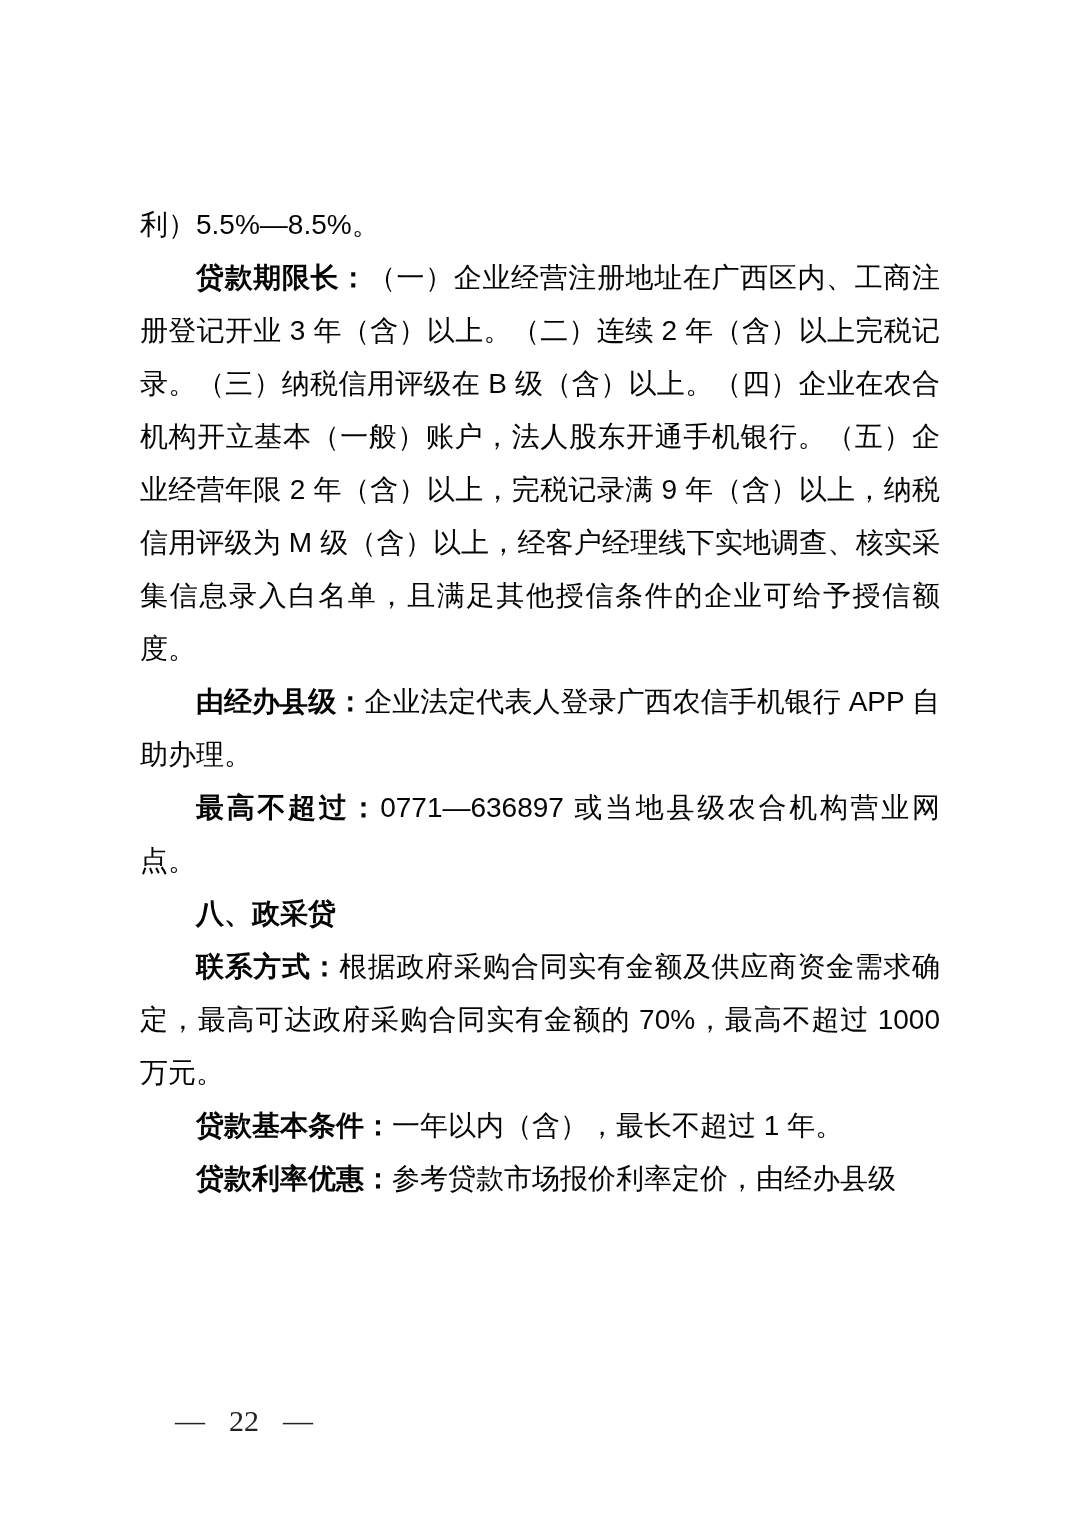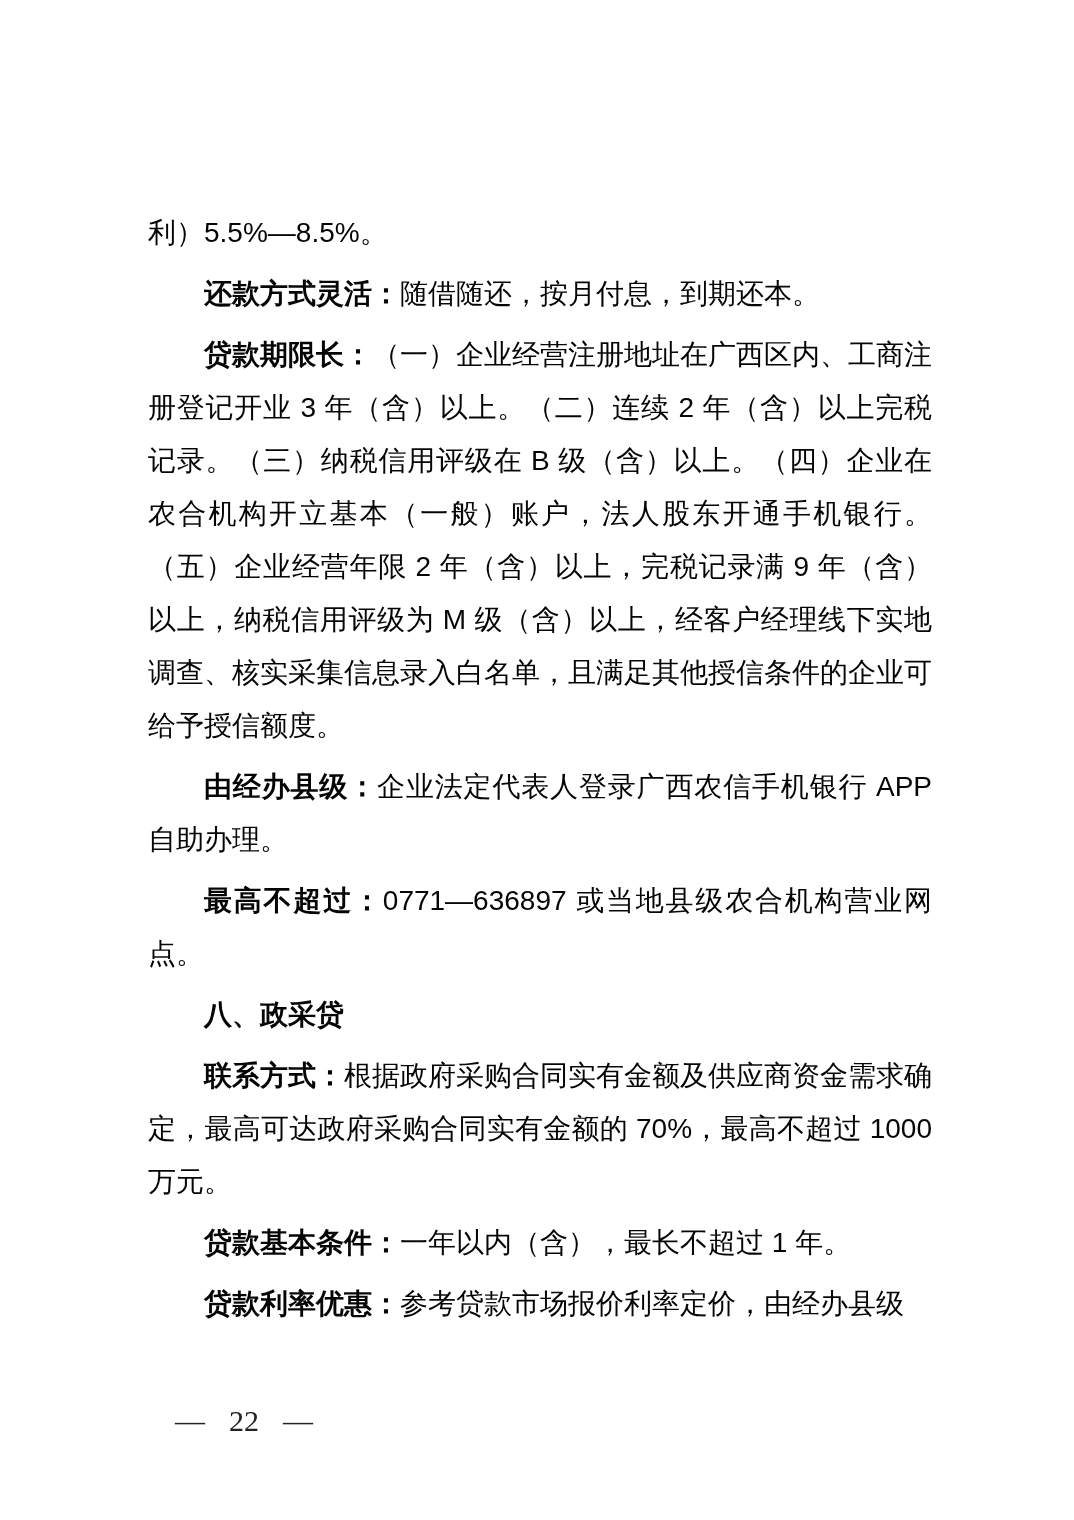--- a/index.html
+++ b/index.html
@@ -24,21 +24,21 @@
     position: absolute;
     left: 140px;
     top: 198px;
     width: 800px;
     font-family: "Liberation Sans", serif;
     font-size: 28px;
     line-height: 53px;
     color: #050505;
   }
   .doc-body p {
-    margin: 8px;
+    margin: 0;
     padding: 0;
     text-align: justify;
   }
   .doc-body p.indent {
     text-indent: 56px;
   }
   
   .hei {
     font-family: "Liberation Sans", sans-serif;
     font-weight: 700;
@@ -58,21 +58,20 @@
     color: #222222;
   }
 </style>
 </head>
 <body>
 
 <div class="page">
 
   <div class="doc-body">
       <p><span class="song">利）5.5%—8.5%。</span></p>
-      <p class="indent"><span class="hei">还款方式灵活：</span><span class="song">随借随还，按月付息，到期还本。</span></p>
       <p class="indent"><span class="hei">贷款期限长：</span><span class="song">（一）企业经营注册地址在广西区内、工商注册登记开业 3 年（含）以上。（二）连续 2 年（含）以上完税记录。（三）纳税信用评级在 B 级（含）以上。（四）企业在农合机构开立基本（一般）账户，法人股东开通手机银行。（五）企业经营年限 2 年（含）以上，完税记录满 9 年（含）以上，纳税信用评级为 M 级（含）以上，经客户经理线下实地调查、核实采集信息录入白名单，且满足其他授信条件的企业可给予授信额度。</span></p>
       <p class="indent"><span class="hei">由经办县级：</span><span class="song">企业法定代表人登录广西农信手机银行 APP 自助办理。</span></p>
       <p class="indent"><span class="hei">最高不超过：</span><span class="song">0771—636897 或当地县级农合机构营业网点。</span></p>
       <p class="indent"><span class="hei">八、政采贷</span></p>
       <p class="indent"><span class="hei">联系方式：</span><span class="song">根据政府采购合同实有金额及供应商资金需求确定，最高可达政府采购合同实有金额的 70%，最高不超过 1000 万元。</span></p>
       <p class="indent"><span class="hei">贷款基本条件：</span><span class="song">一年以内（含），最长不超过 1 年。</span></p>
       <p class="indent"><span class="hei">贷款利率优惠：</span><span class="song">参考贷款市场报价利率定价，由经办县级</span></p>
     </div>
 
   <div class="footer">

